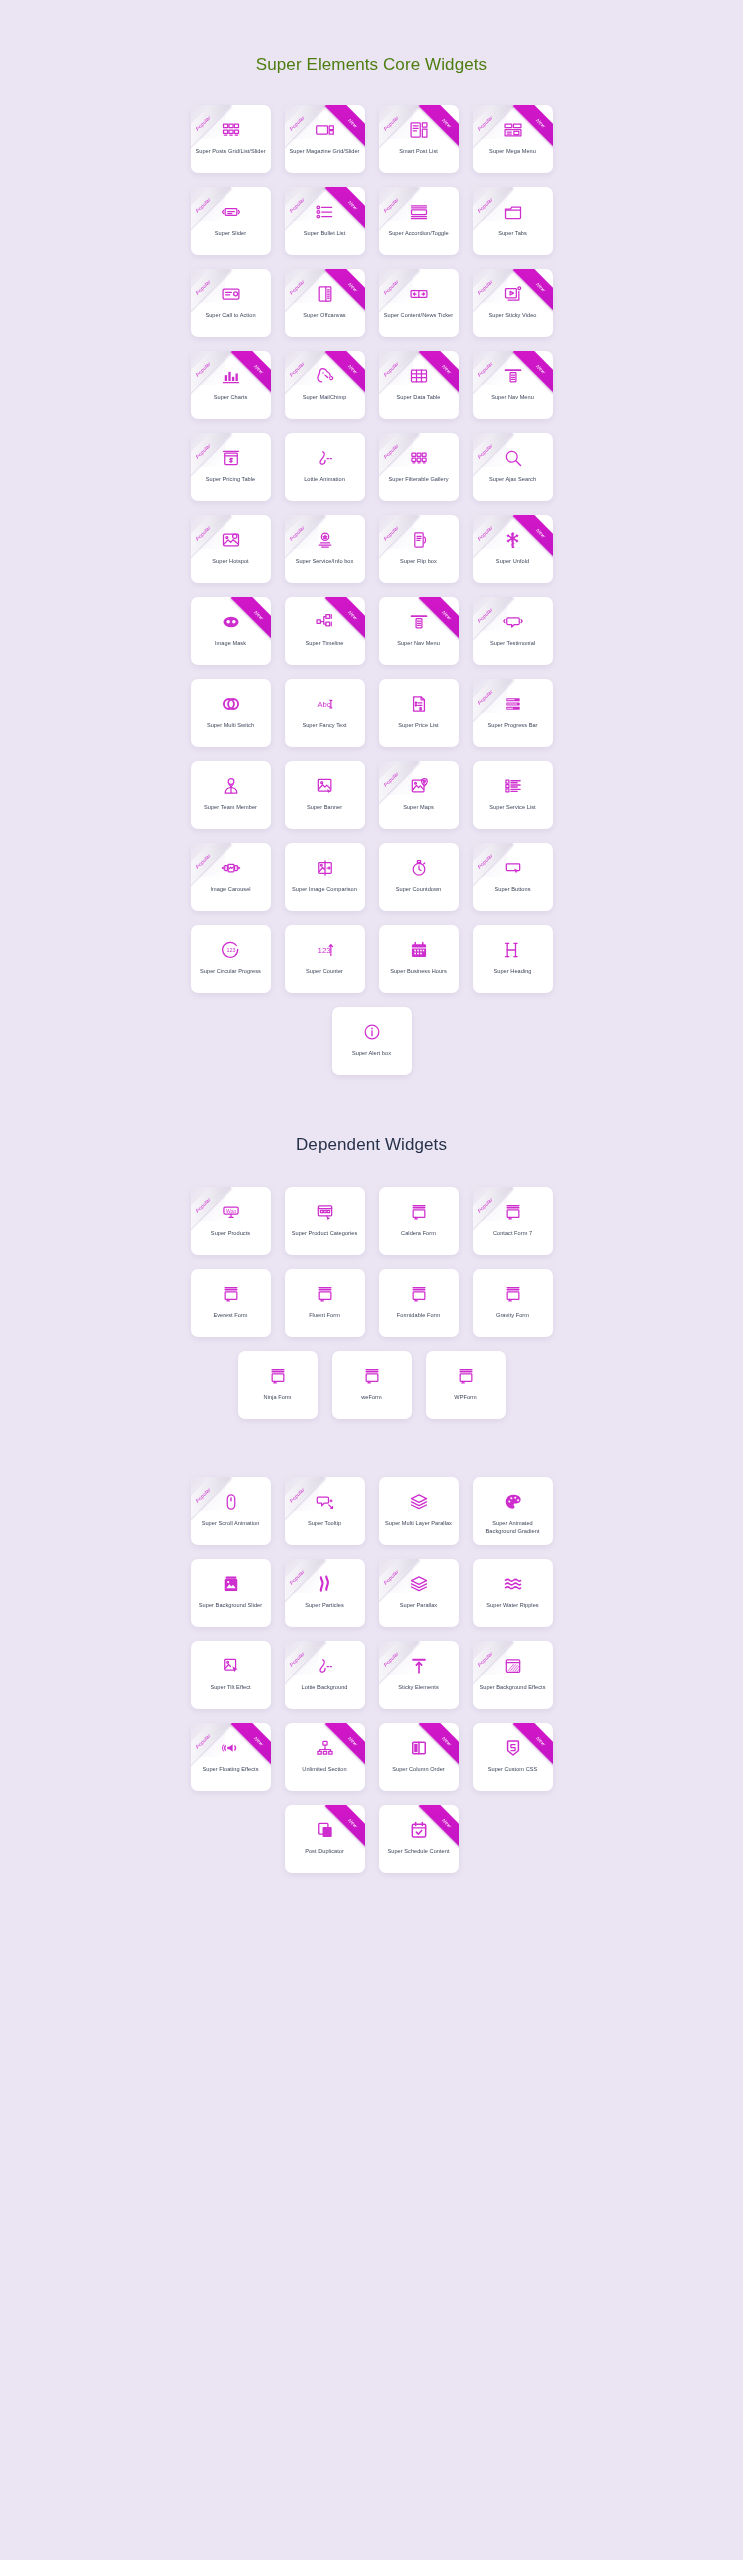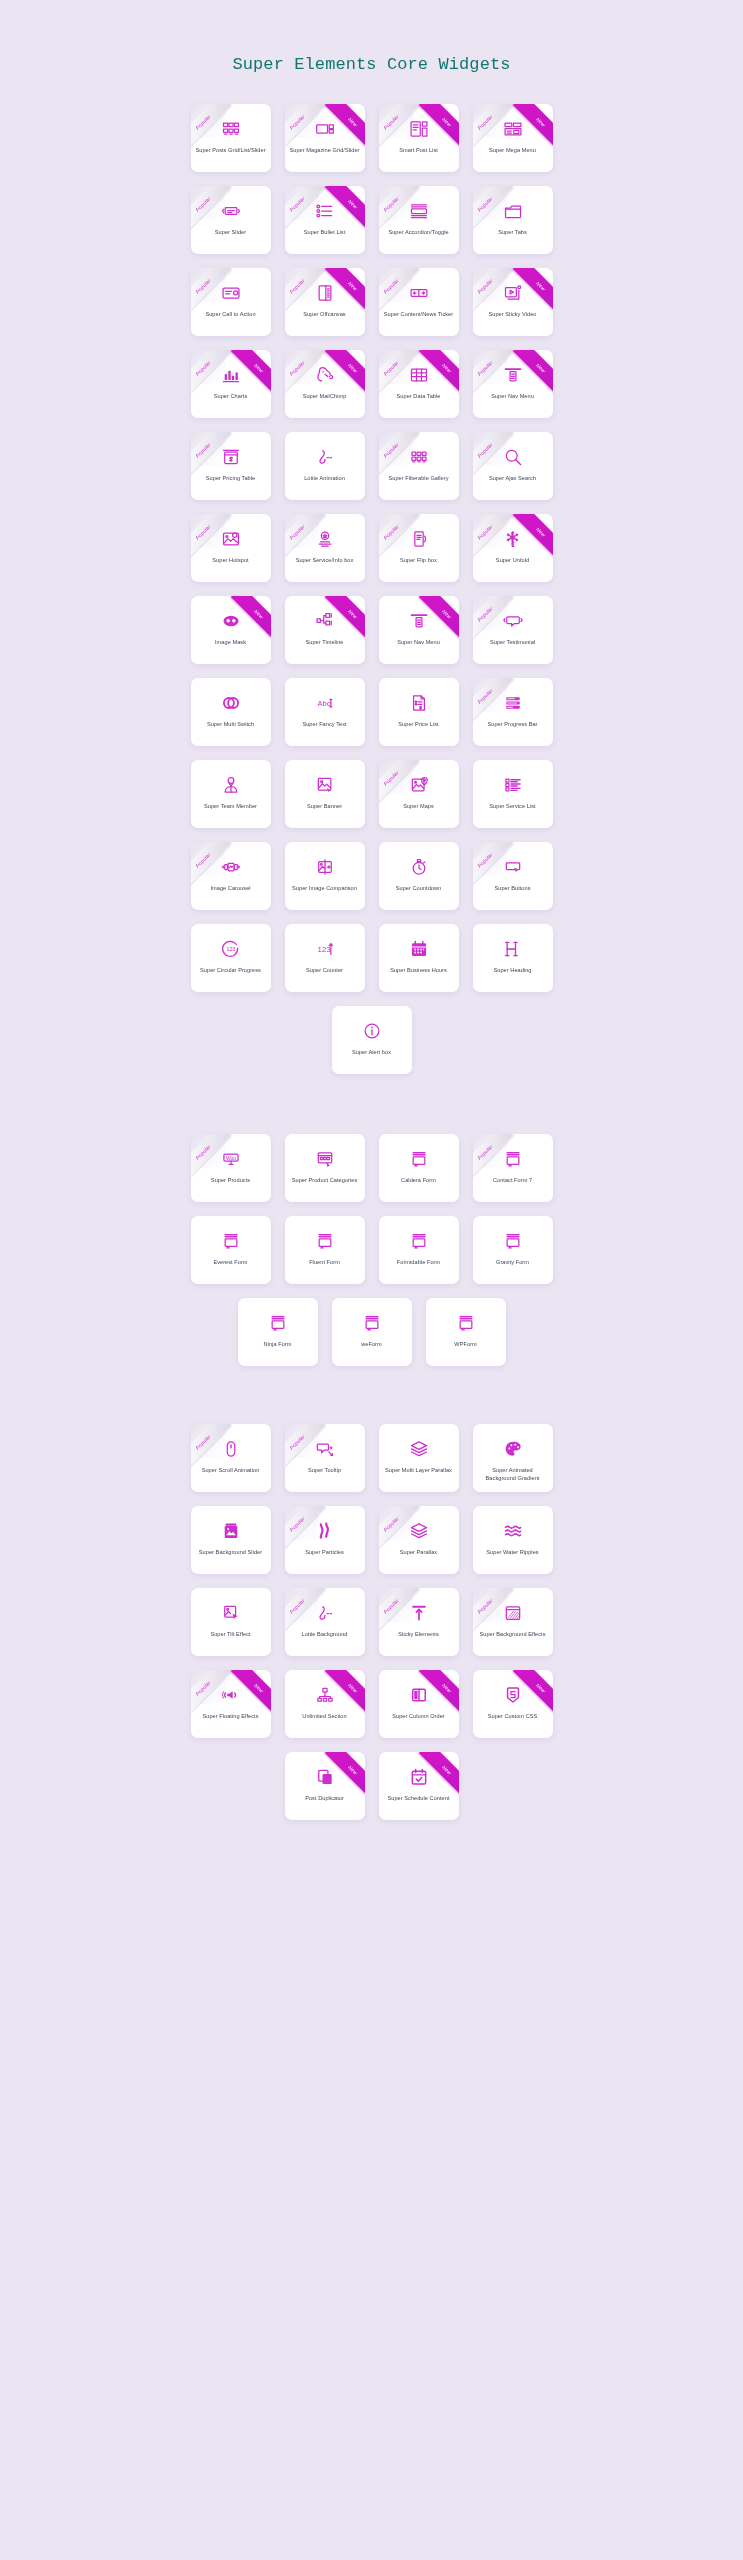--- a/index.html
+++ b/index.html
@@ -11,21 +11,21 @@
   }
   .page{ width:743px; min-height:2560px; position:relative; }
 
   .section-title{
     text-align:center;
     font-size:17px;
     font-weight:400;
     letter-spacing:.1px;
     color:#27324a;
   }
-  .section-title.accent{ color:#0f766e;font-family:Liberation Mono, monospace; }
+  .section-title.accent{ color:#4d7c0f; }
 
   .grid{
     display:flex;
     flex-wrap:wrap;
     justify-content:center;
     gap:14px 14px;
     padding:0 42px;
   }
 
   .card{
@@ -665,20 +665,21 @@
               <circle cx="12" cy="12" r="8.2"></circle>
               <path d="M12 7.6v.5" stroke-width="1.9"></path>
               <path d="M12 10.6v6" stroke-width="1.6"></path>
             </svg>
           </span>
           <div class="cap">Super Alert box</div>
         </div>
       </div>
     </section>
     <section class="sec-dep">
+      <h2 class="section-title">Dependent Widgets</h2>
       <div class="grid">
         <div class="card has-pop">
           <div class="rib rib-pop">Popular</div>
           <span class="ico">
             <svg viewBox="0 0 24 24" fill="none" stroke="currentColor" stroke-width="1.5" stroke-linecap="round" stroke-linejoin="round">
               <rect x="3.5" y="6" width="17" height="8.5" rx="1.6"></rect>
               <text x="12" y="12.6" font-size="6" text-anchor="middle" font-family="sans-serif" fill="currentColor" stroke="none">Woo</text>
               <path d="M12 14.5v4M9.6 18.5h4.8"></path>
             </svg>
           </span>

